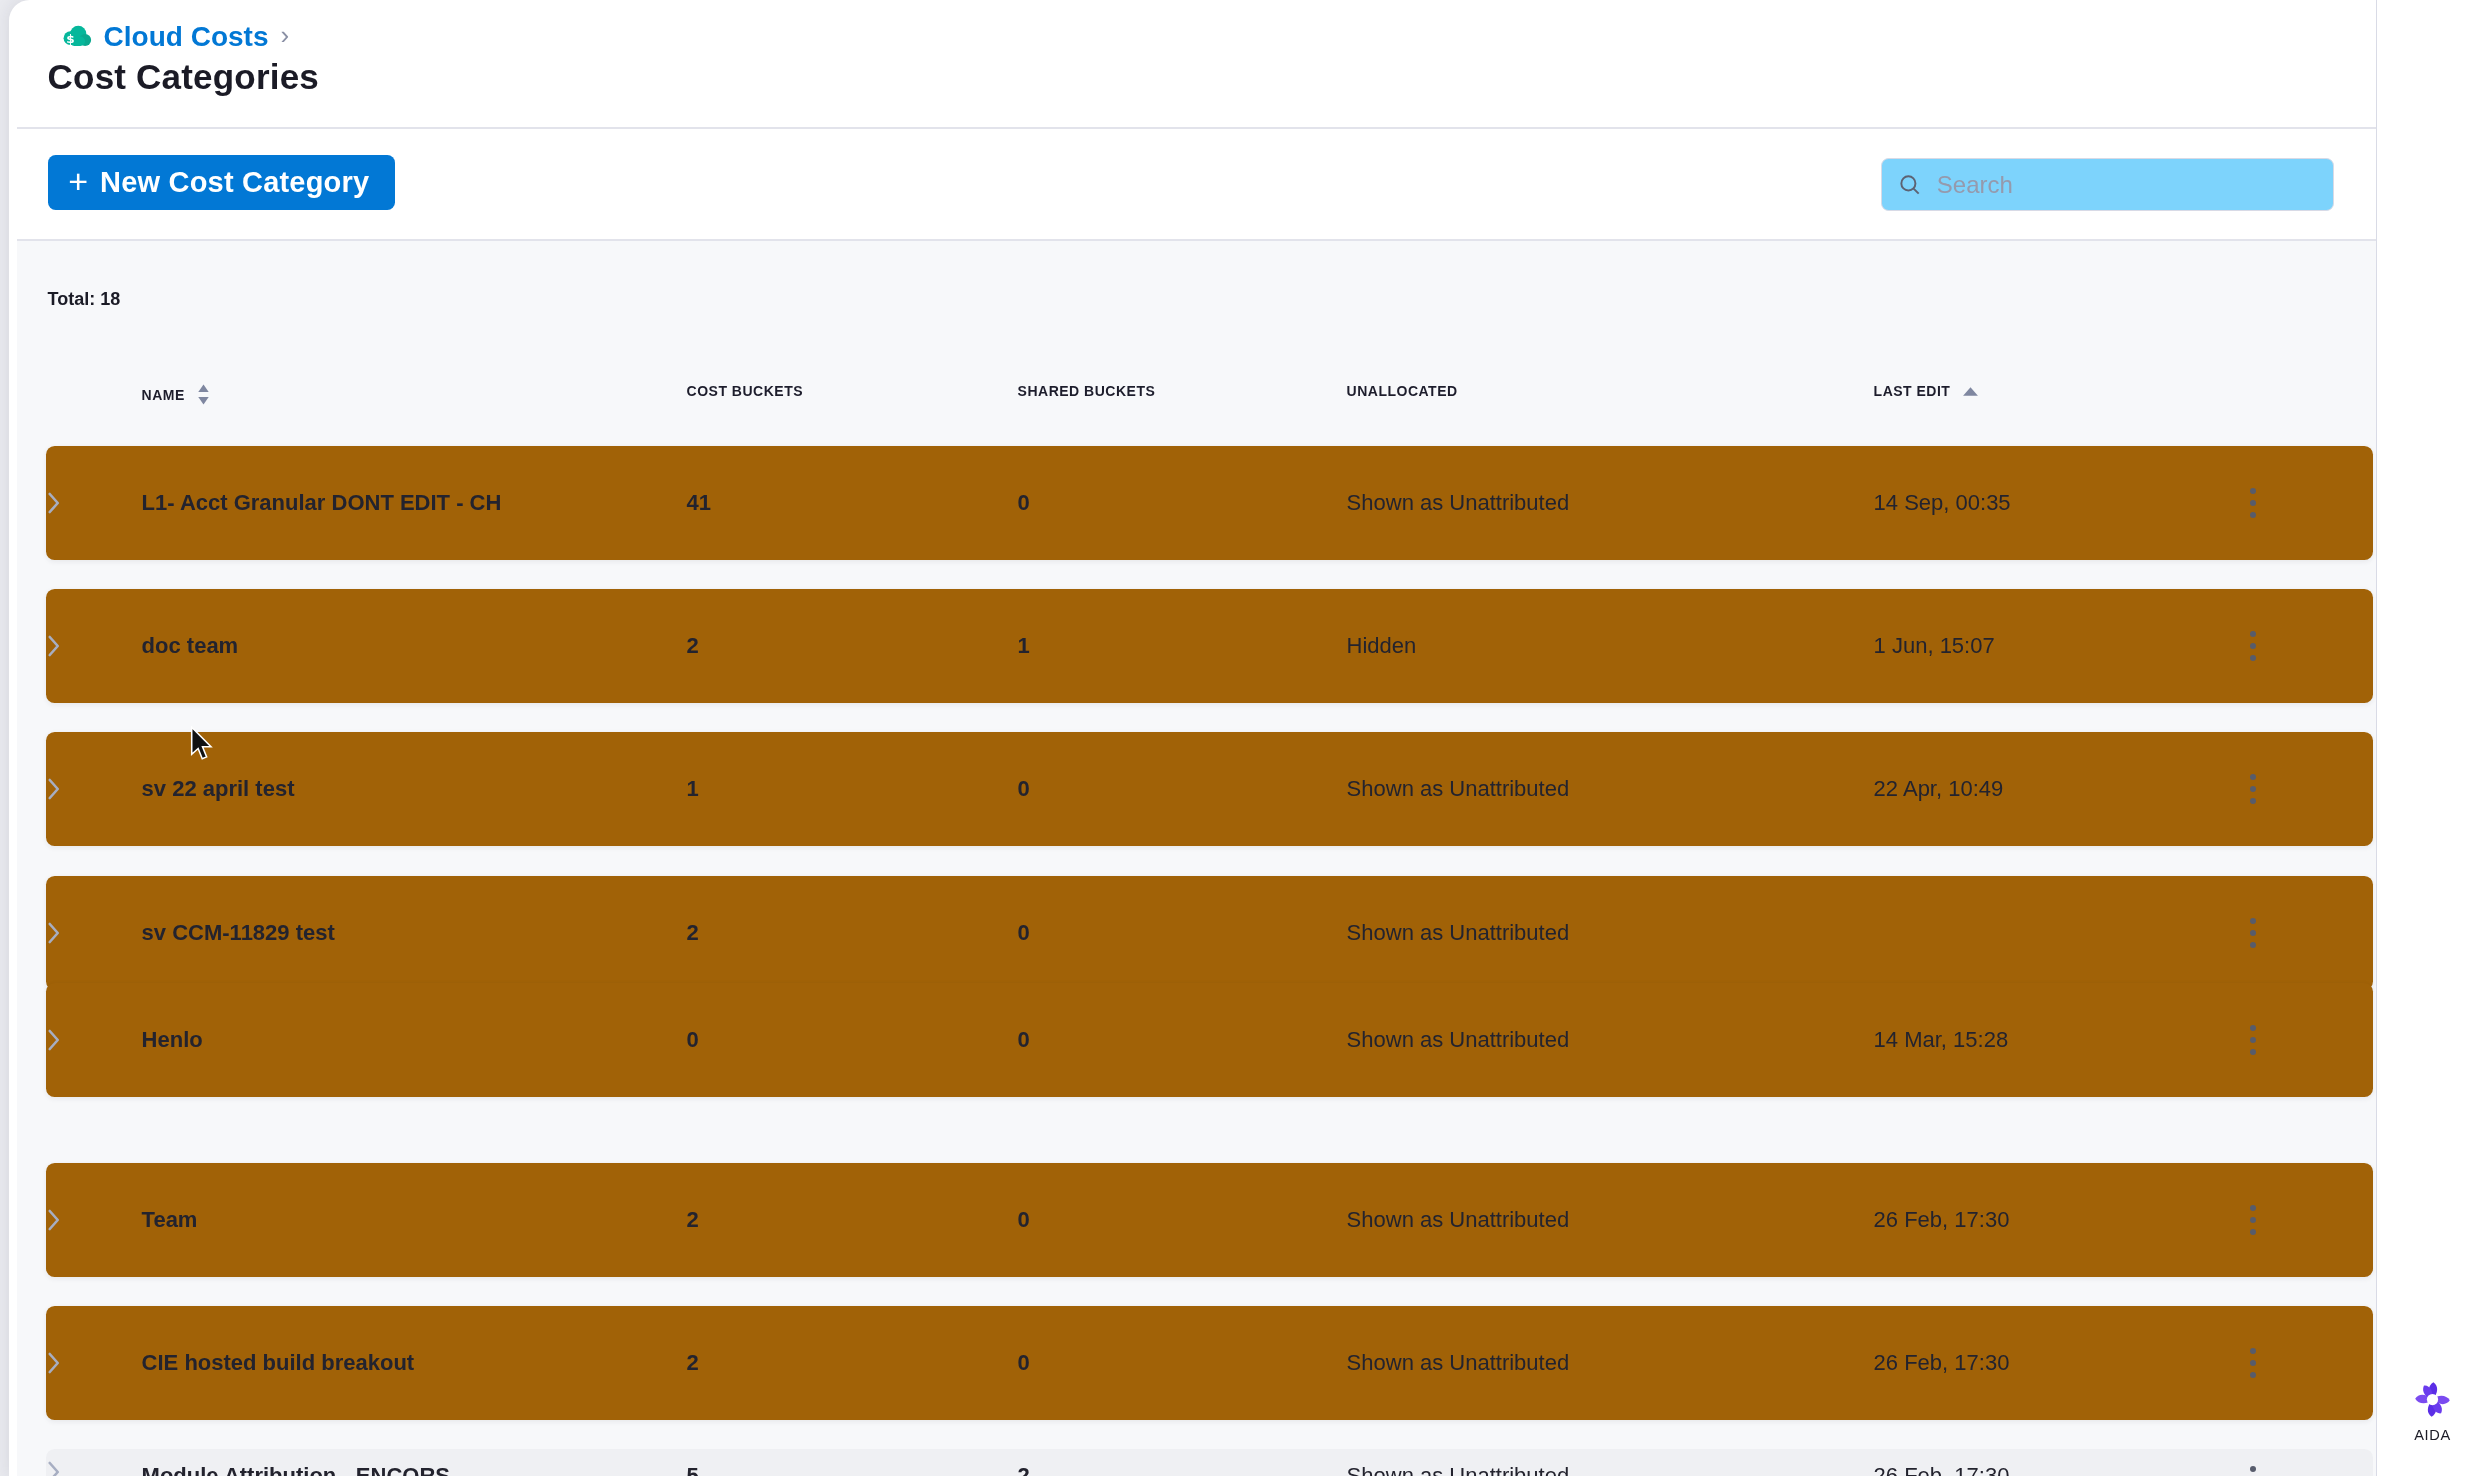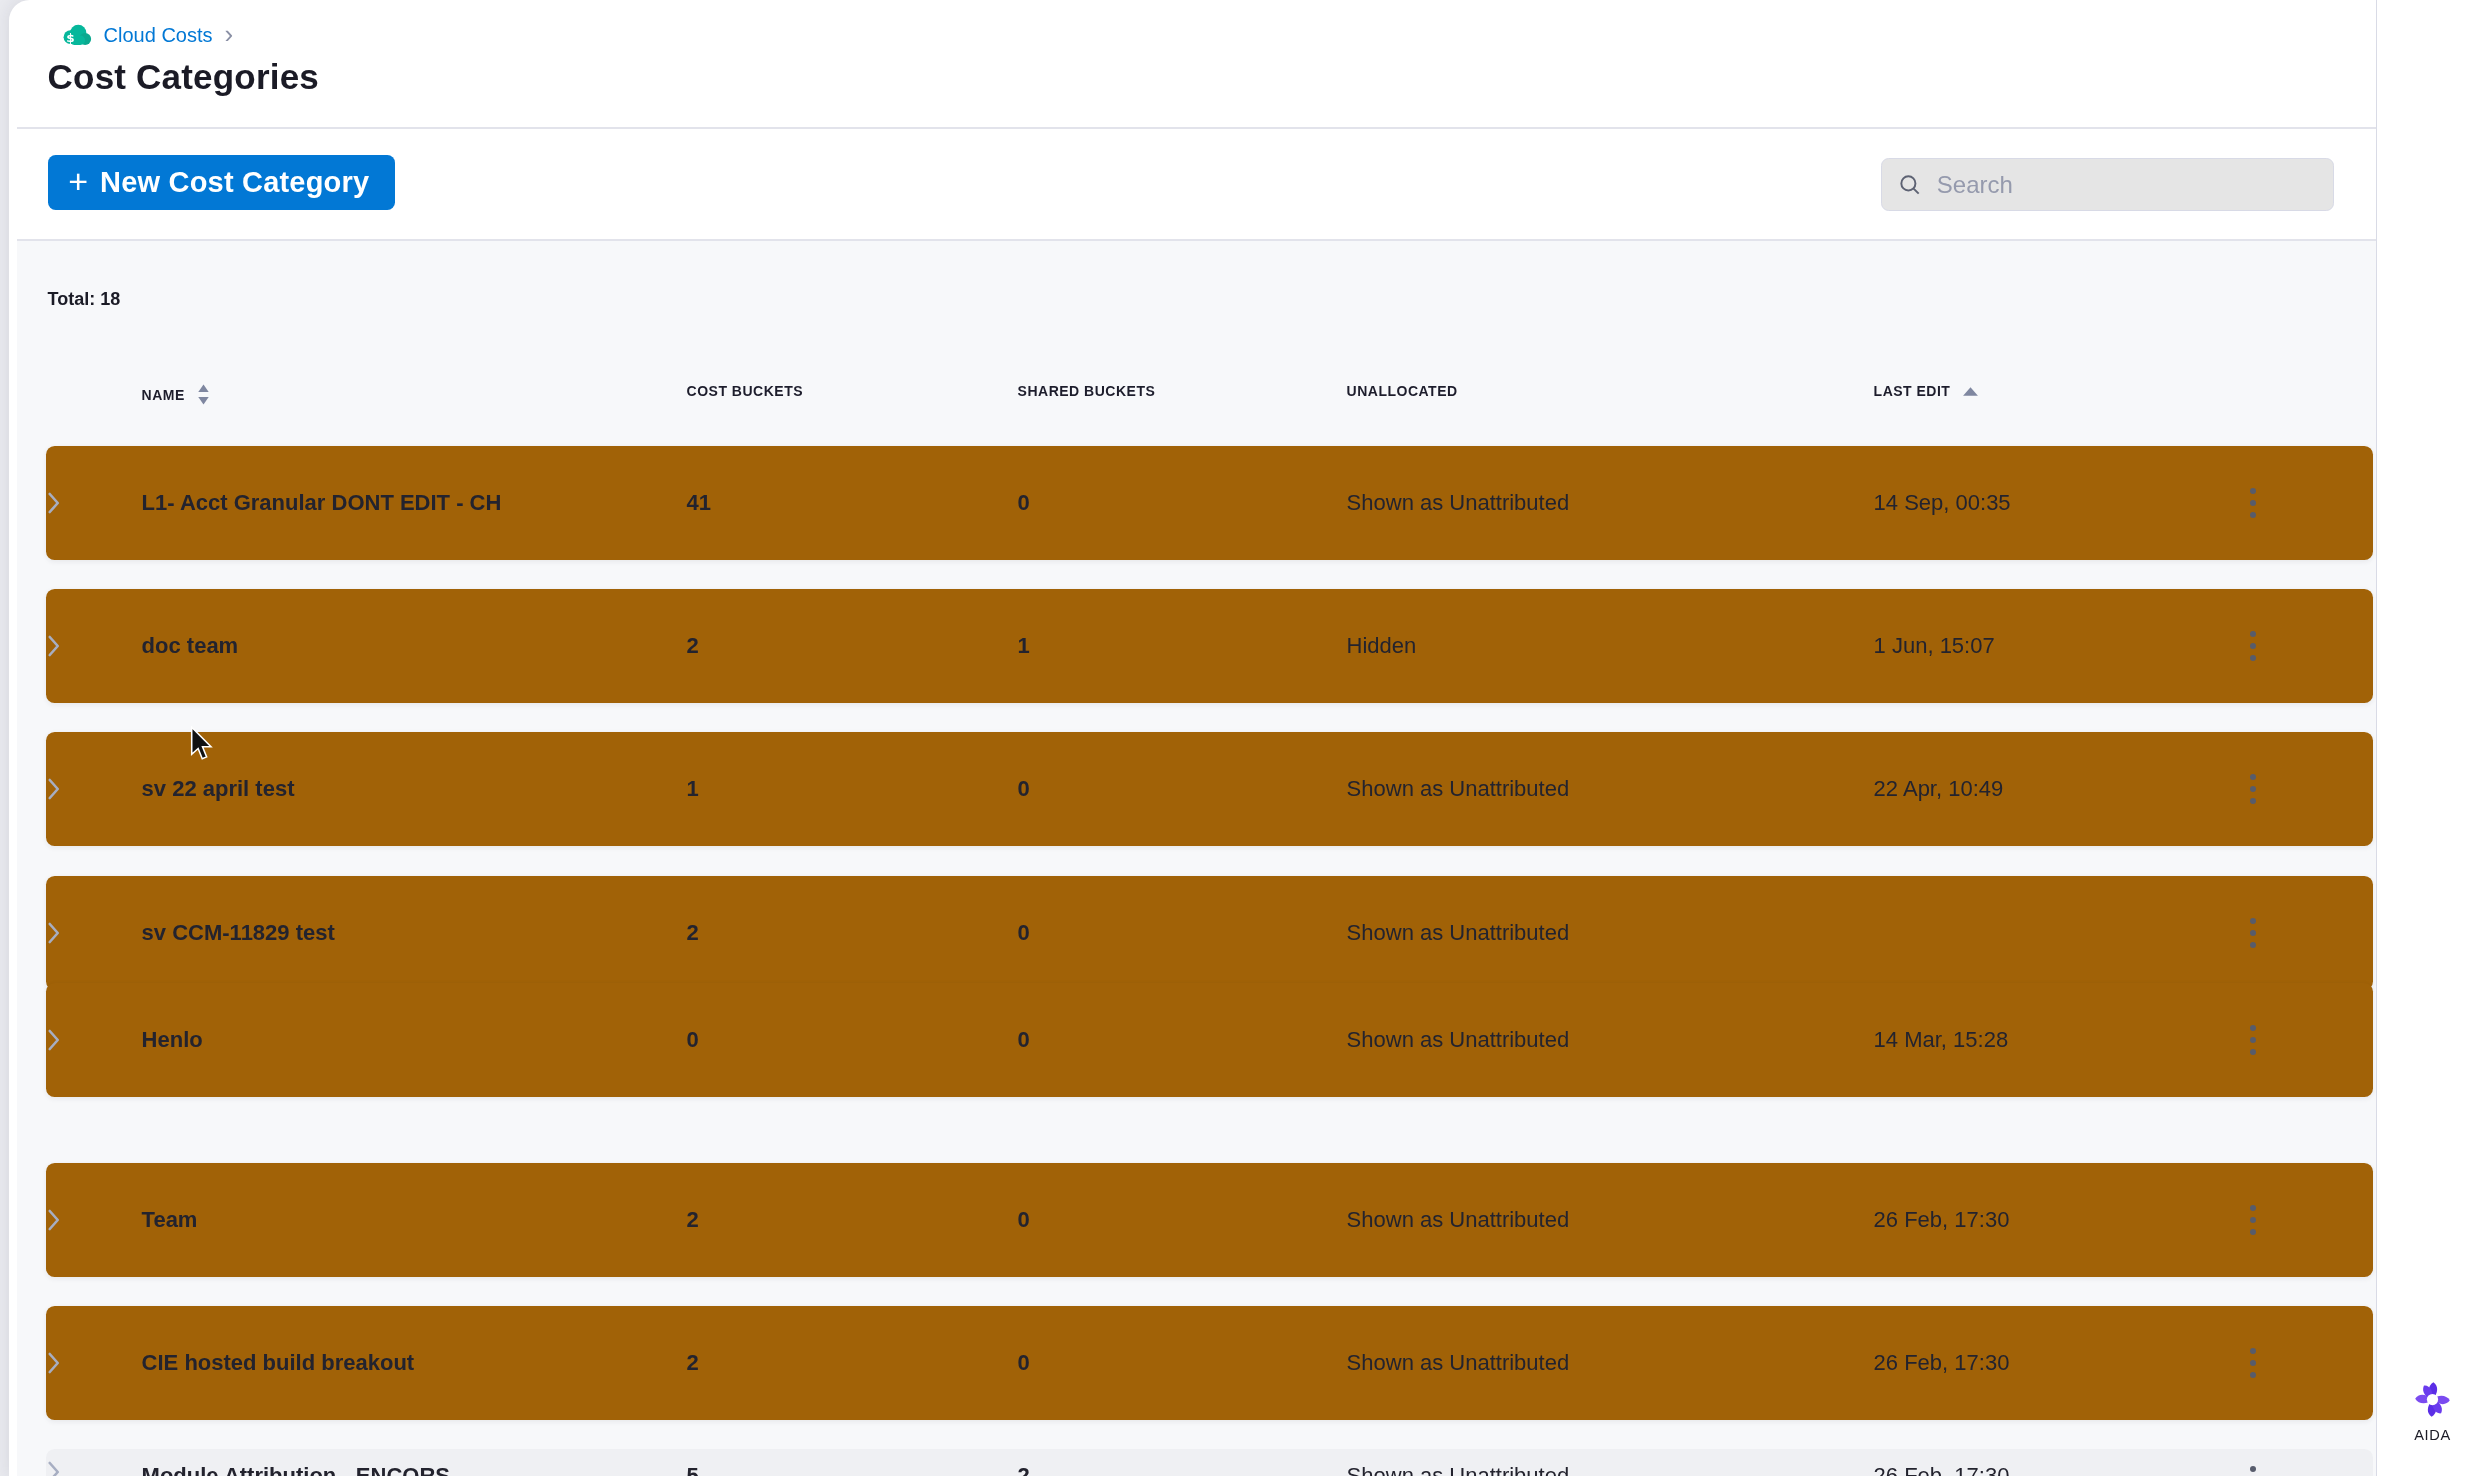--- a/index.html
+++ b/index.html
@@ -13,31 +13,31 @@
 
   .content-bg { position:absolute; left:8.6px; top:240px; width:2359px; height:1237px; background:#f7f8fa; }
   .right-strip { position:absolute; left:2367px; top:0; width:107px; height:1477px;
                  background:#ffffff; border-left:1.7px solid #d9dbe6; }
   .divider { position:absolute; left:8.6px; width:2359px; height:1.7px; background:#e2e3eb; }
   .divider.d1 { top:127px; }
   .divider.d2 { top:239px; }
 
   
   .breadcrumb { position:absolute; left:52px; top:20.6px; display:flex; align-items:center; gap:12px; }
-  .crumb-link { color:#0278d5; font-size:20px; font-weight:400; cursor:pointer; }
+  .crumb-link { color:#0278d5; font-size:28px; font-weight:700; cursor:pointer; }
   .crumb-sep { color:#8a90a5; font-size:26px; font-weight:400; line-height:1; padding-bottom:3.4px; }
   .page-title { position:absolute; left:39px; top:57px; font-size:35px; font-weight:800; color:#1b1b26; letter-spacing:0.2px; }
 
   
   .new-btn { position:absolute; left:39px; top:155px; height:55px; display:flex; align-items:center;
              padding:0 26px 0 20.6px; background:#0278d5; border:none; border-radius:7.7px; cursor:pointer; }
   .new-btn .plus { color:#fff; font-size:34px; font-weight:400; line-height:1; margin-right:12px; padding-bottom:3.4px; }
   .new-btn .lbl { color:#fff; font-size:29px; font-weight:700; letter-spacing:0.2px; }
 
-  .search-box { position:absolute; left:1872px; top:158px; width:453px; height:53px; background:#e5e5e5;
+  .search-box { position:absolute; left:1872px; top:158px; width:453px; height:53px; background:#7dd3fc;
                 border:1.7px solid #d8dae6; border-radius:7.7px; display:flex; align-items:center; padding:0 15.5px; }
   .search-box svg { flex:0 0 auto; margin-right:13.7px; }
   .search-box input { border:none; outline:none; width:100%; font-size:24px; color:#22222a;
                       font-family:inherit; background:transparent; }
   .search-box input::placeholder { color:#959aad; }
 
   .total { position:absolute; left:39px; top:289px; font-size:18px; font-weight:700; color:#1b1b26; }
 
   
   .thead { position:absolute; top:383px; left:0; width:2367px; height:27.5px; font-size:14px; font-weight:700;

